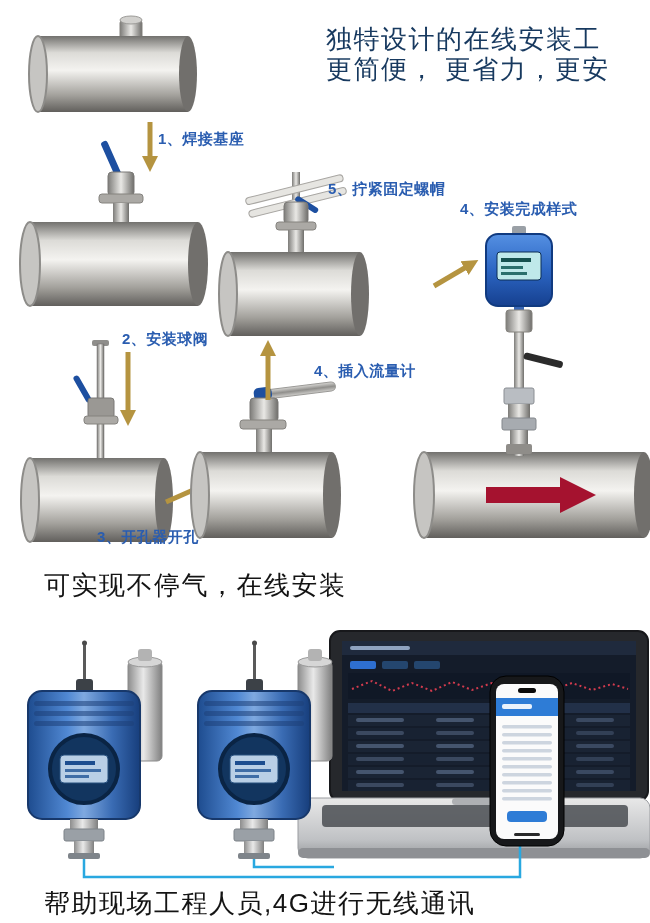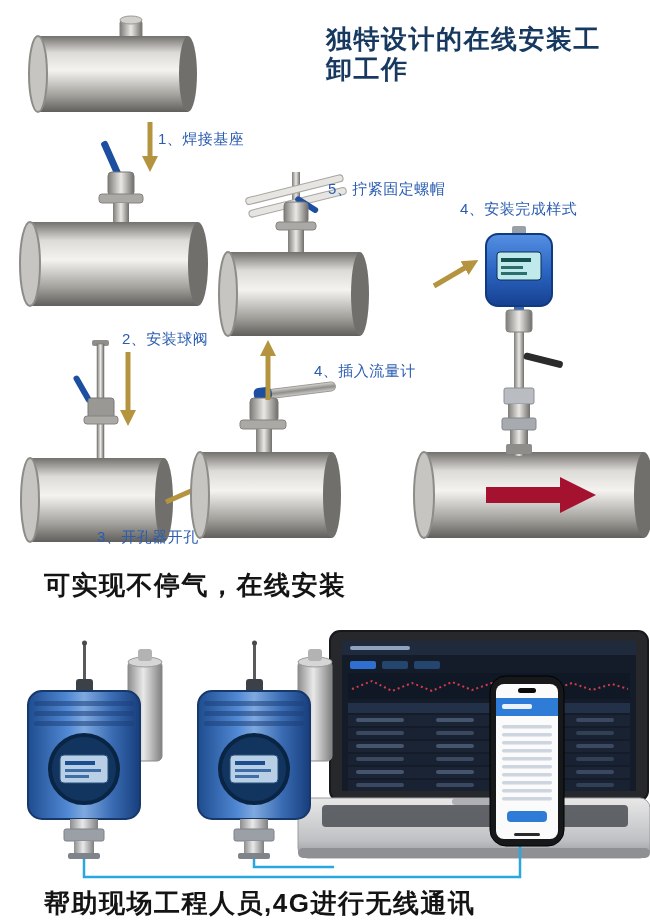--- a/index.html
+++ b/index.html
@@ -5,28 +5,28 @@
   html,body{margin:0;padding:0}
   body{
     width:650px;height:923px;position:relative;overflow:hidden;
     background:#ffffff;
     font-family:"Liberation Sans","DejaVu Sans",sans-serif;
   }
   .abs{position:absolute}
   svg{display:block}
   .intro{
     position:absolute;left:326px;top:24px;width:324px;
-    color:#17395f;font-weight:bold;font-size:26px;line-height:30px;letter-spacing:1.5px;
+    color:#17395f;font-weight:normal;font-size:26px;line-height:30px;letter-spacing:1.5px;
   }
   .step-label{
-    position:absolute;color:#2a5db0;font-weight:normal;font-size:15px;
+    position:absolute;color:#2a5db0;font-weight:bold;font-size:15px;
     white-space:nowrap;letter-spacing:0.5px;
   }
   .caption{
-    position:absolute;color:#141414;font-size:26px;font-weight:700;
+    position:absolute;color:#141414;font-size:26px;font-weight:400;
     letter-spacing:1.5px;white-space:nowrap;
   }
 </style>
 </head>
 <body>
 
 <svg class="abs" style="left:0;top:0" width="650" height="615" viewBox="0 0 650 615">
   <defs>
     <linearGradient id="pg" x1="0" y1="0" x2="0" y2="1">
       <stop offset="0" stop-color="#72716e"></stop>
@@ -140,21 +140,21 @@
       <rect x="497" y="252" width="44" height="28" rx="3" fill="#bfe9ea" stroke="#0d2f55"></rect>
       <rect x="501" y="258" width="30" height="4" fill="#15514f"></rect>
       <rect x="501" y="266" width="22" height="3" fill="#2a6f6c"></rect>
       <rect x="501" y="272" width="26" height="3" fill="#2a6f6c"></rect>
     </g>
   </g>
 </svg>
 
 <div class="intro">
   <div>独特设计的在线安装工</div>
-  <div>卸工作</div>
+  <div>更简便， 更省力，更安</div>
 </div>
 
 <div class="step-label" style="left:158px;top:130px">1、焊接基座</div>
 <div class="step-label" style="left:122px;top:330px">2、安装球阀</div>
 <div class="step-label" style="left:97px;top:528px">3、开孔器开孔</div>
 <div class="step-label" style="left:314px;top:362px">4、插入流量计</div>
 <div class="step-label" style="left:328px;top:180px">5、拧紧固定螺帽</div>
 <div class="step-label" style="left:460px;top:200px">4、安装完成样式</div>
 
 <div class="caption" style="left:44px;top:568px">可实现不停气，在线安装</div>

